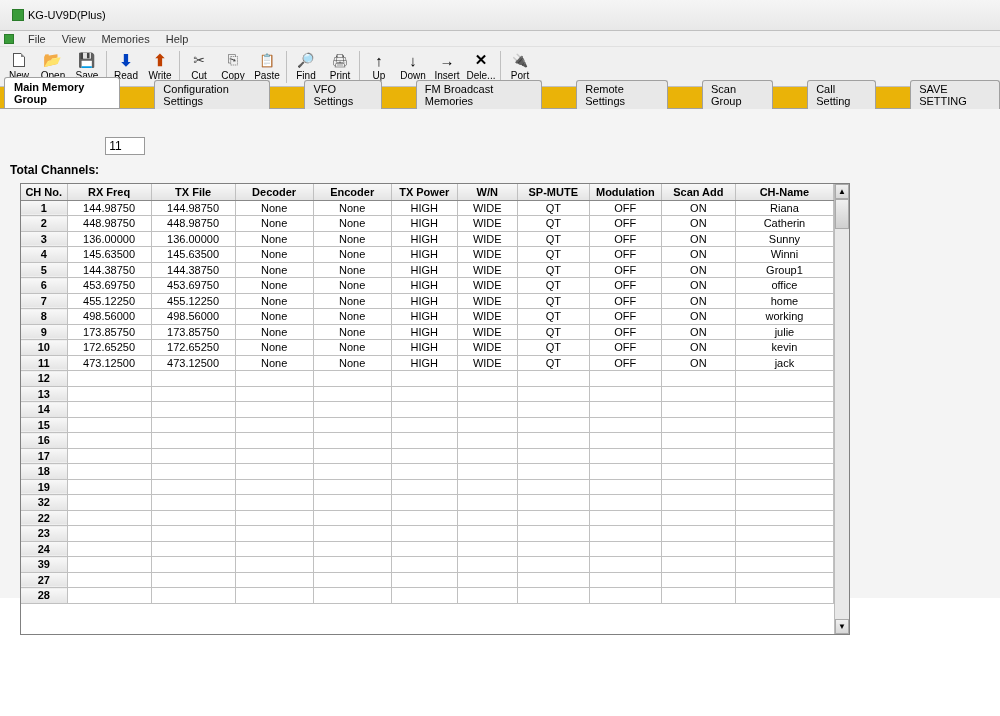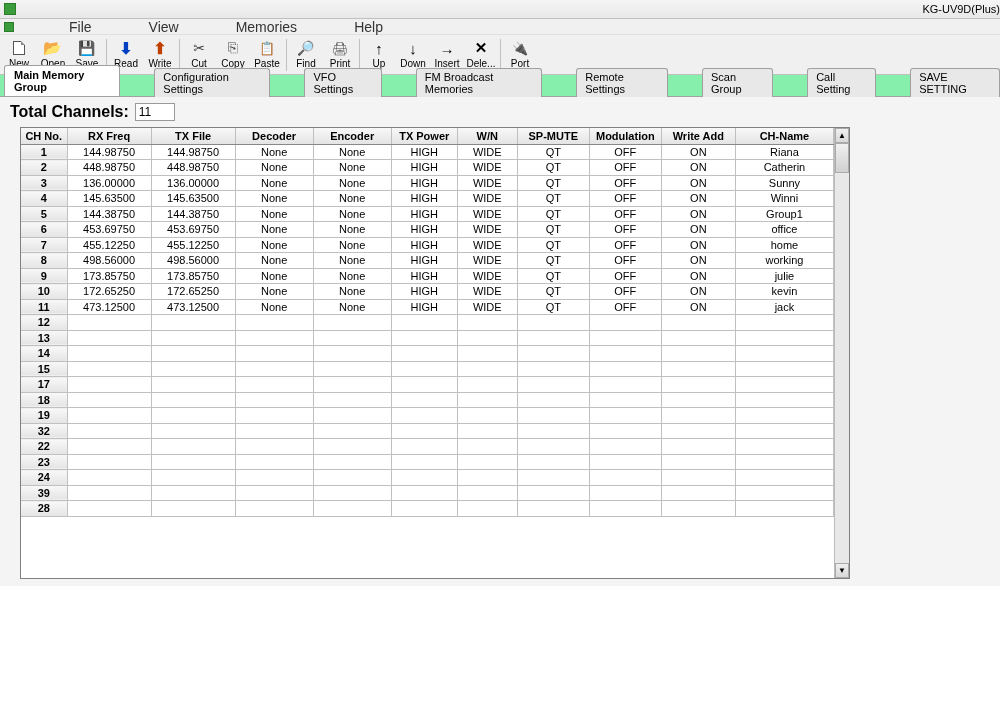--- a/index.html
+++ b/index.html
@@ -6,28 +6,27 @@
   body {
     font-family: Tahoma, Arial, sans-serif;
     font-size: 11px;
     background: #fff;
     width: 1000px;
     height: 716px;
     overflow: hidden;
     position: relative;
   }
   .titlebar {
-    height: 19px;
+    height: 31px;
     background: linear-gradient(to bottom, #f5f5f5, #e8e8e8);
     border-bottom: 1px solid #c0c0c0;
     display: flex;
     align-items: center;
-    padding-left: 4px;
+    padding-left: 12px;
     position: relative;
-    justify-content: space-between;
   }
   .titlebar-icon {
     width: 12px;
     height: 12px;
     background: #3a9c3a;
     border: 1px solid #2a7c2a;
     margin-right: 4px;
   }
   .titlebar-text { font-size: 11px; color: #000; }
   .menubar {
@@ -41,23 +40,22 @@
   }
   .menu-icon {
     width: 10px; height: 10px;
     background: #3a9c3a;
     border: 1px solid #2a7c2a;
     margin-right: 6px;
   }
   .menu-item {
     padding: 0 8px;
     color: #333;
-    font-size: 14px;
+    font-size: 11px;
     cursor: pointer;
-    margin-left: 41px;
   }
   .toolbar {
     height: 40px;
     background: #f0f0f0;
     border-bottom: 1px solid #c0c0c0;
     display: flex;
     align-items: center;
     padding: 0 2px;
   }
   .tool-btn {
@@ -93,21 +91,21 @@
   .ico-cut { color:#444; font-size:14px; }
   .ico-copy { color:#444; font-size:13px; }
   .ico-paste { color:#a06020; font-size:13px; }
   .ico-find { color:#444; font-size:14px; }
   .ico-print { color:#444; font-size:13px; }
   .ico-up, .ico-down, .ico-insert, .ico-delete { font-size:15px; font-weight:bold; color:#000; }
   .ico-port { color:#a06020; font-size:13px; }
   .tabbar {
     display: flex;
     height: 21px;
-    background: #86efac;
+    background: #eab308;
     align-items: flex-end;
     padding-left: 4px;
     gap: 34px;
   }
   .tab {
     padding: 2px 8px;
     border: 1px solid #a0a0a0;
     border-bottom: none;
     background: #e8e8e8;
     font-size: 11px;
@@ -130,21 +128,21 @@
     padding: 6px 10px;
     background: #f4f4f4;
     height: 490px;
   }
   .total-row {
     display: flex;
     align-items: center;
     gap: 6px;
     margin-bottom: 6px;
   }
-  .total-row label { font-size: 16px; font-weight: bold; color: #000; }
+  .total-row label { font-size: 12px; font-weight: bold; color: #000; margin-top: 48px; }
   .total-input {
     width: 40px;
     padding: 1px 3px;
     font-size: 12px;
     border: 1px solid #999;
     background: #fff;
   }
   .grid-container {
     height: 452px;
     display: flex;
@@ -343,21 +341,21 @@
           <tr>
             <th>CH No.</th>
             <th>RX Freq</th>
             <th>TX File</th>
             <th>Decoder</th>
             <th>Encoder</th>
             <th>TX Power</th>
             <th>W/N</th>
             <th>SP-MUTE</th>
             <th>Modulation</th>
-            <th>Write Add</th>
+            <th>Scan Add</th>
             <th>CH-Name</th>
           </tr>
         </thead>
         <tbody id="grid-rows">
             <tr>
               <td class="row-num">1</td>
               <td>144.98750</td>
               <td>144.98750</td>
               <td>None</td>
               <td>None</td>
@@ -544,20 +542,33 @@
               <td></td>
               <td></td>
               <td></td>
               <td></td>
               <td></td>
               <td></td>
               <td></td>
               <td></td>
             </tr>
             <tr>
+              <td class="row-num">16</td>
+              <td></td>
+              <td></td>
+              <td></td>
+              <td></td>
+              <td></td>
+              <td></td>
+              <td></td>
+              <td></td>
+              <td></td>
+              <td></td>
+            </tr>
+            <tr>
               <td class="row-num">17</td>
               <td></td>
               <td></td>
               <td></td>
               <td></td>
               <td></td>
               <td></td>
               <td></td>
               <td></td>
               <td></td>
@@ -636,20 +647,33 @@
               <td></td>
               <td></td>
               <td></td>
               <td></td>
               <td></td>
               <td></td>
               <td></td>
             </tr>
             <tr>
               <td class="row-num">39</td>
+              <td></td>
+              <td></td>
+              <td></td>
+              <td></td>
+              <td></td>
+              <td></td>
+              <td></td>
+              <td></td>
+              <td></td>
+              <td></td>
+            </tr>
+            <tr>
+              <td class="row-num">27</td>
               <td></td>
               <td></td>
               <td></td>
               <td></td>
               <td></td>
               <td></td>
               <td></td>
               <td></td>
               <td></td>
               <td></td>

